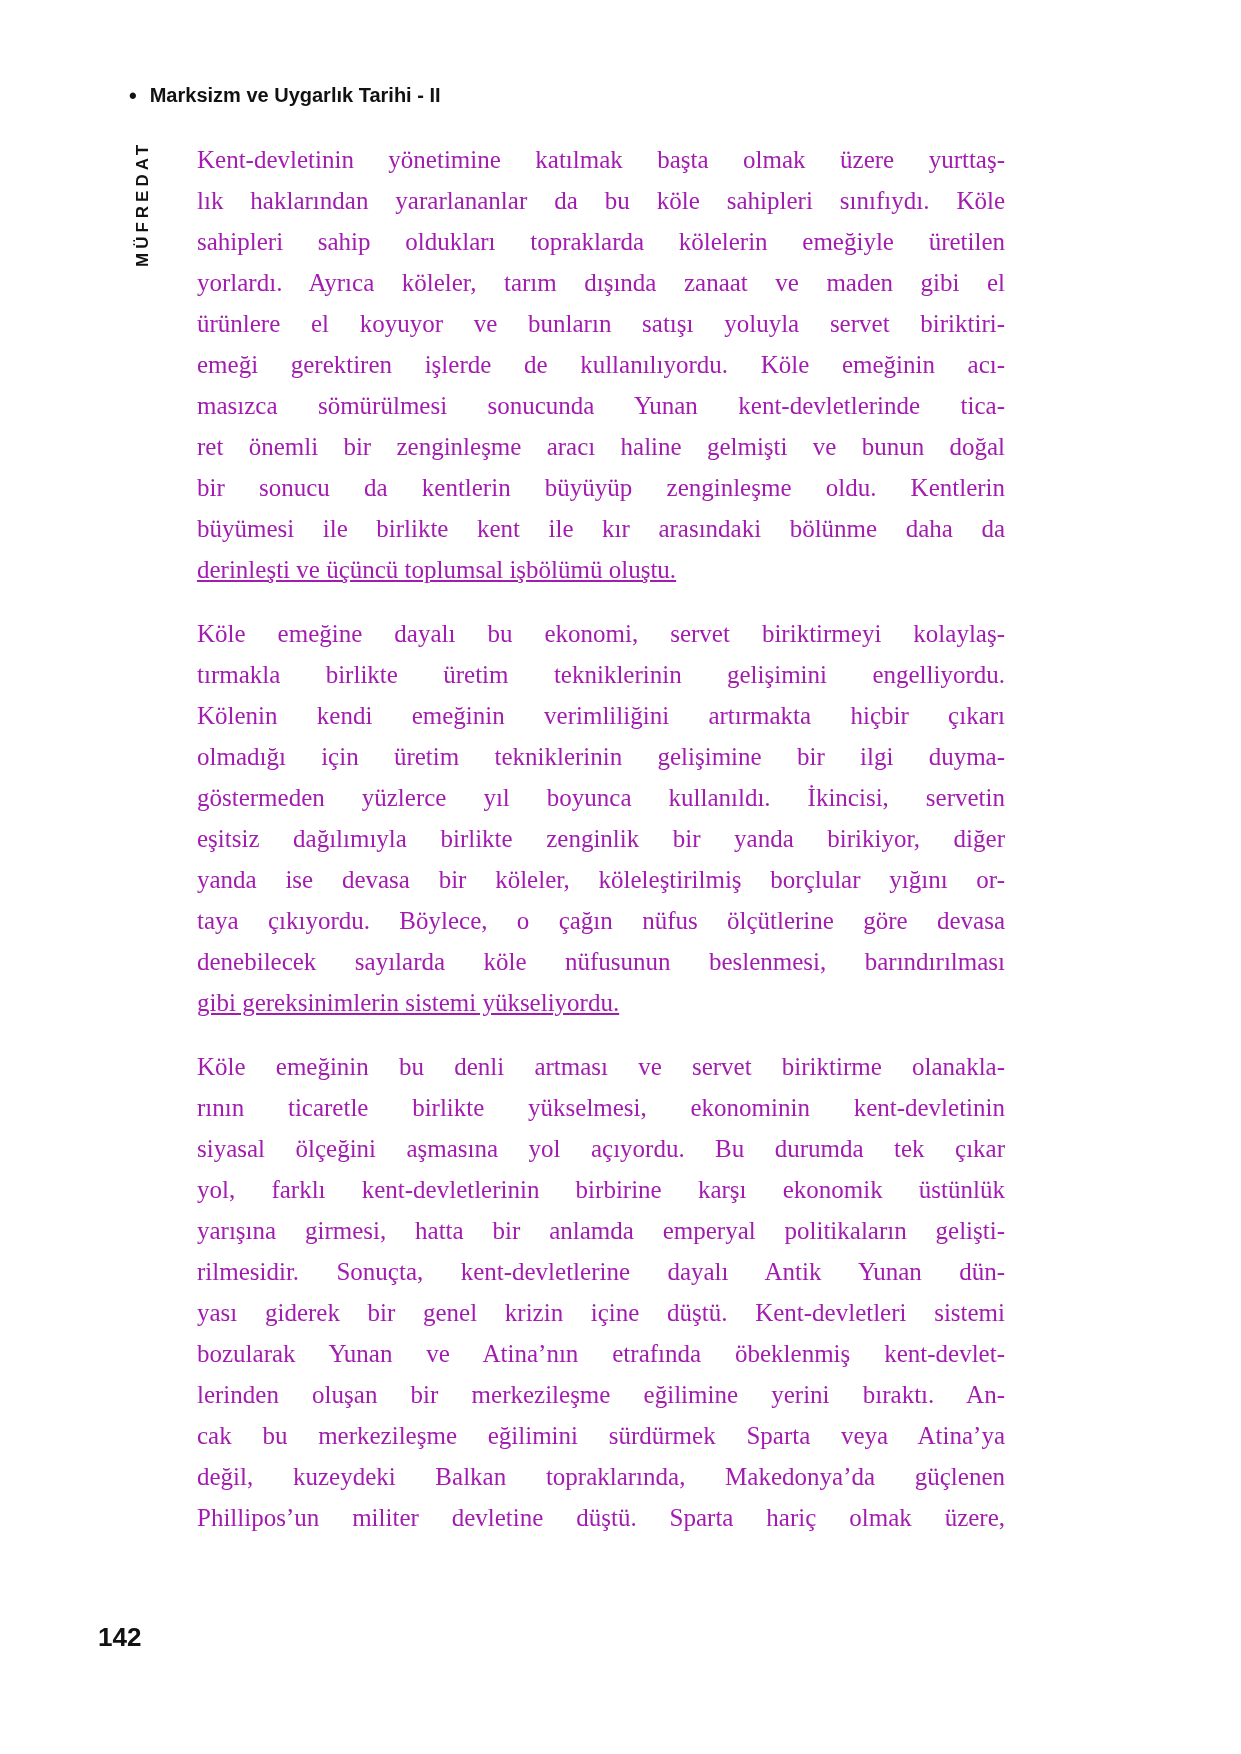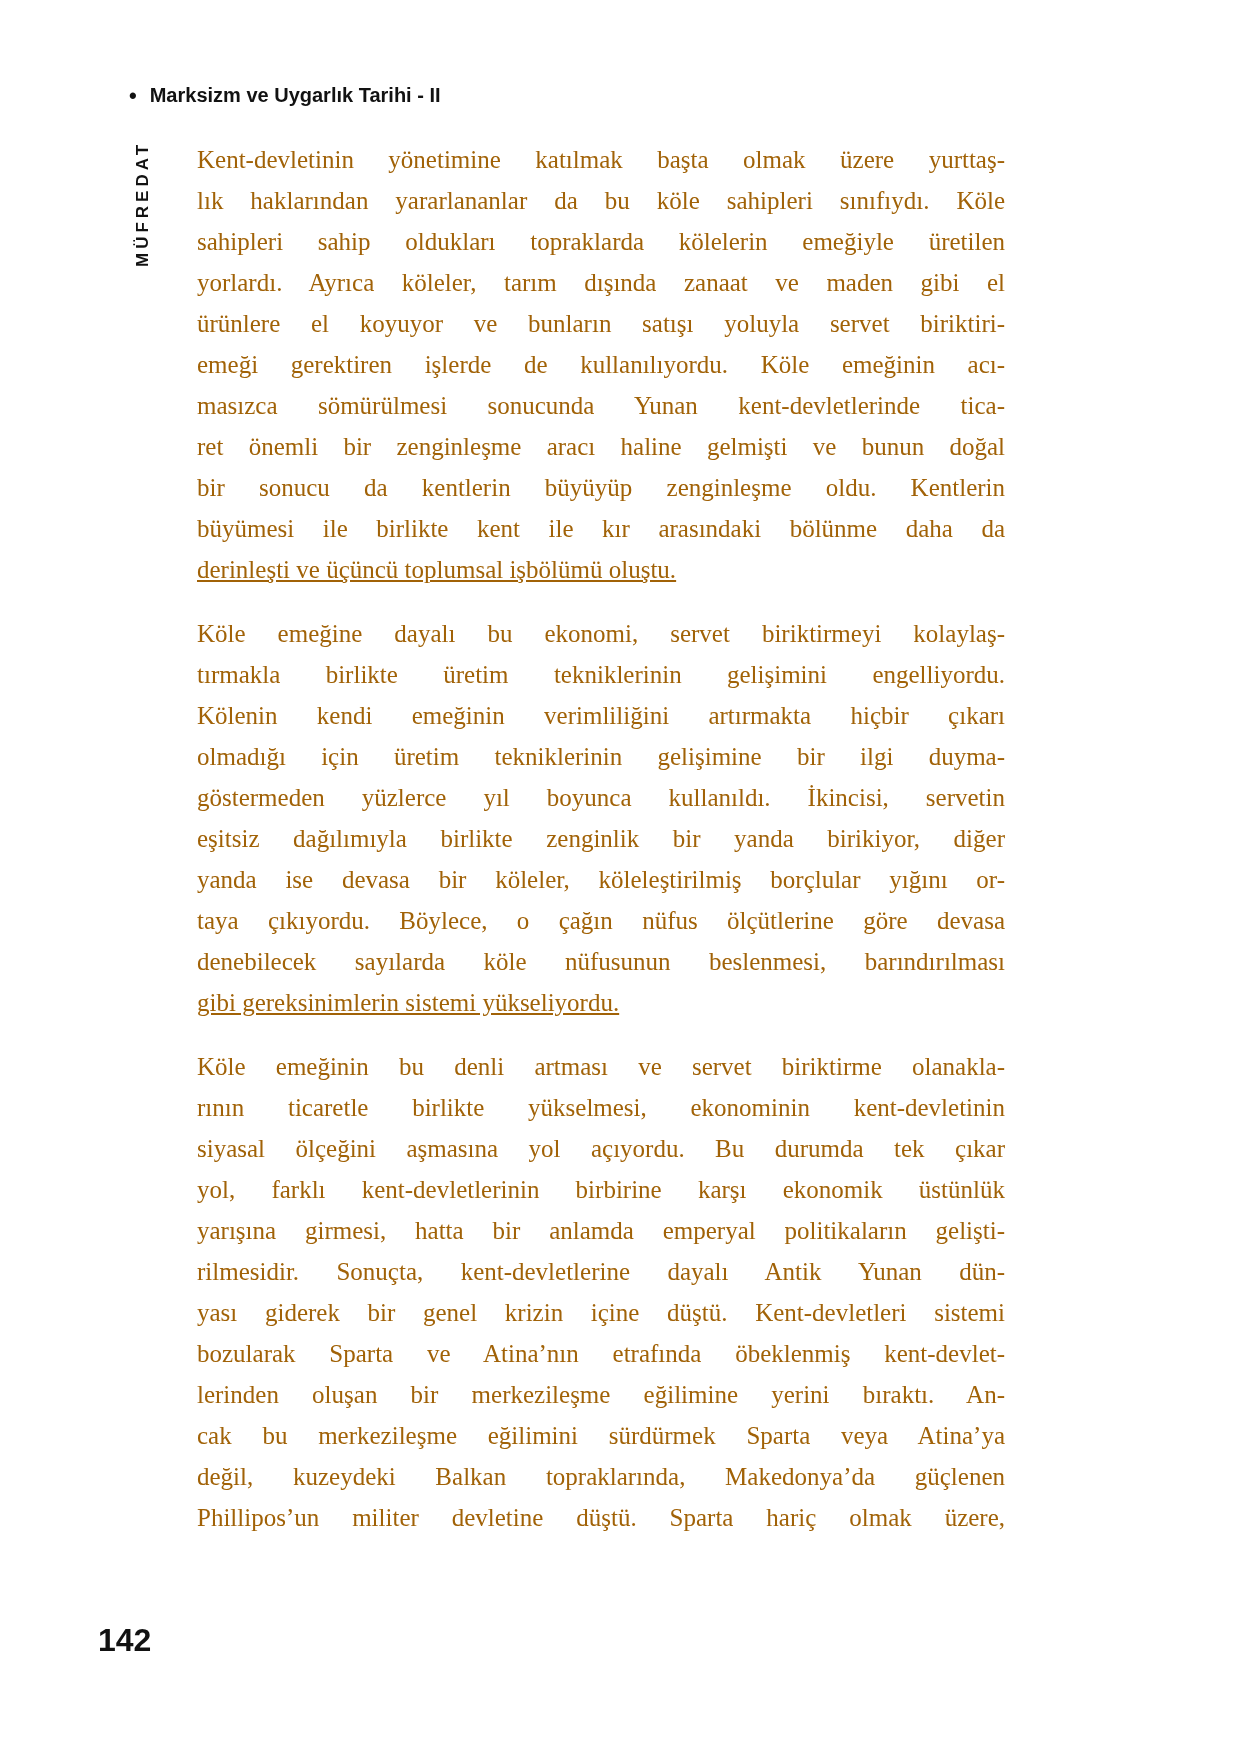--- a/index.html
+++ b/index.html
@@ -48,32 +48,32 @@
     top: 139px;
     width: 808px;
   }
   .paragraph { margin: 0 0 23px 0; }
   .paragraph:last-child { margin-bottom: 4px; }
   .line {
     font-size: 25px;
     line-height: 41px;
     text-align: justify;
     text-align-last: justify;
-    color: #a16207;
+    color: #a21caf;
     height: 41px;
     overflow: visible;
   }
   .line.last-left { text-align-last: left; text-decoration: underline; }
   .page-number {
     position: absolute;
     left: 98px;
     top: 1622px;
     font-family: "Liberation Sans", sans-serif;
     font-weight: bold;
-    font-size: 32px;
+    font-size: 26px;
     color: #121212;
   }
 </style>
 </head>
 <body>
 
 <div class="page">
 
   <div class="header">
     <span class="bullet">•</span>
@@ -109,21 +109,21 @@
         <div class="line last-left">gibi gereksinimlerin sistemi yükseliyordu.</div>
       </div>
       <div class="paragraph">
         <div class="line">Köle emeğinin bu denli artması ve servet biriktirme olanakla-</div>
         <div class="line">rının ticaretle birlikte yükselmesi, ekonominin kent-devletinin</div>
         <div class="line">siyasal ölçeğini aşmasına yol açıyordu. Bu durumda tek çıkar</div>
         <div class="line">yol, farklı kent-devletlerinin birbirine karşı ekonomik üstünlük</div>
         <div class="line">yarışına girmesi, hatta bir anlamda emperyal politikaların gelişti-</div>
         <div class="line">rilmesidir. Sonuçta, kent-devletlerine dayalı Antik Yunan dün-</div>
         <div class="line">yası giderek bir genel krizin içine düştü. Kent-devletleri sistemi</div>
-        <div class="line">bozularak Sparta ve Atina’nın etrafında öbeklenmiş kent-devlet-</div>
+        <div class="line">bozularak Yunan ve Atina’nın etrafında öbeklenmiş kent-devlet-</div>
         <div class="line">lerinden oluşan bir merkezileşme eğilimine yerini bıraktı. An-</div>
         <div class="line">cak bu merkezileşme eğilimini sürdürmek Sparta veya Atina’ya</div>
         <div class="line">değil, kuzeydeki Balkan topraklarında, Makedonya’da güçlenen</div>
         <div class="line">Phillipos’un militer devletine düştü. Sparta hariç olmak üzere,</div>
       </div>
     </div>
 
   <div class="page-number">142</div>
 
 </div>

